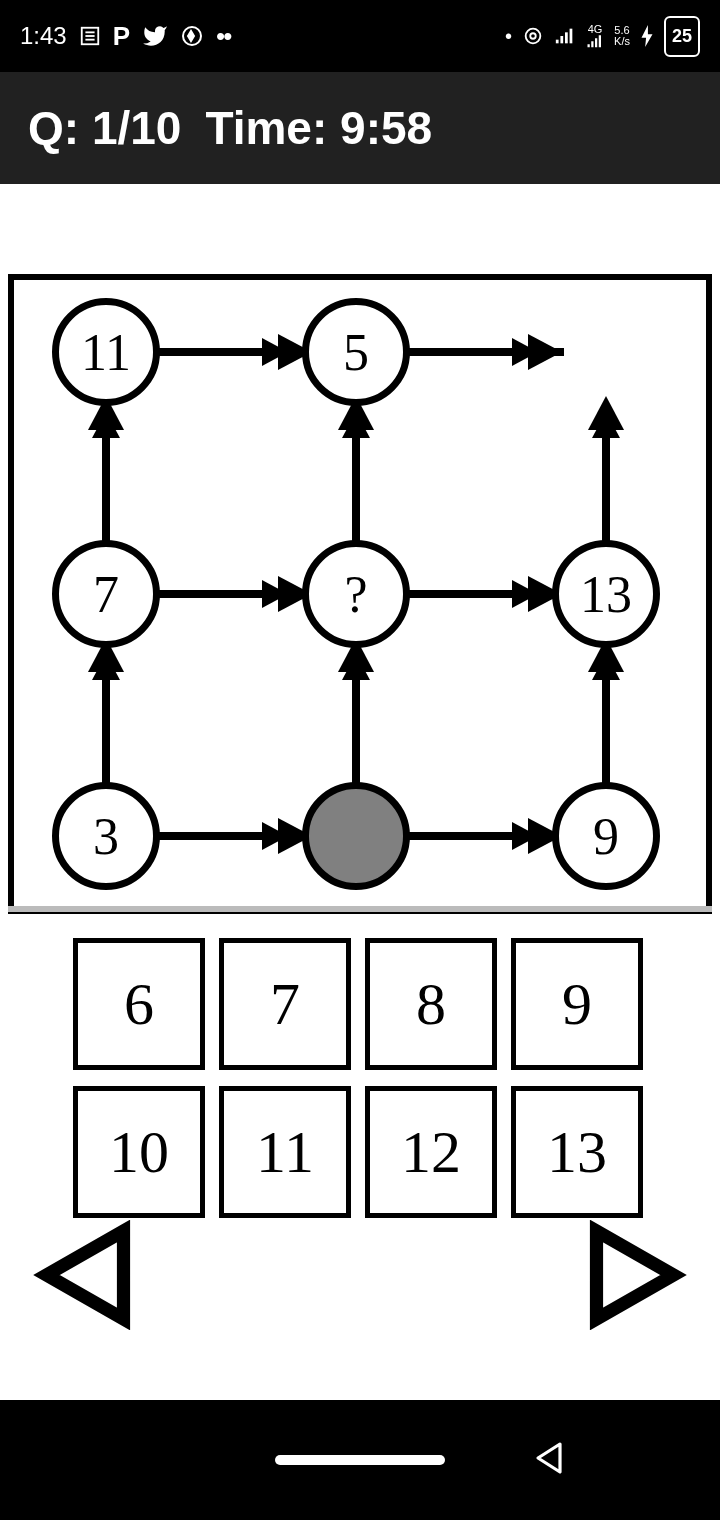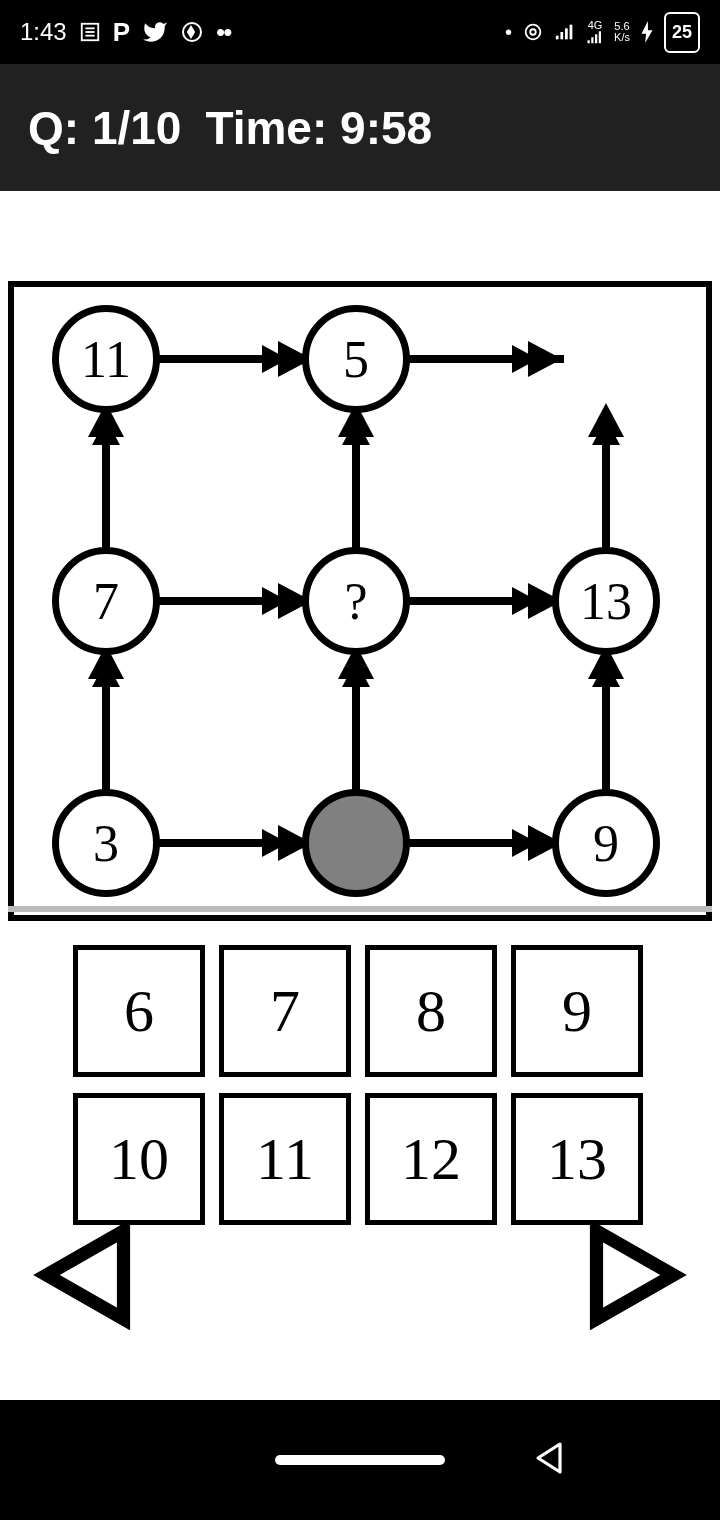--- a/index.html
+++ b/index.html
@@ -5,21 +5,21 @@
   * { box-sizing: border-box; margin: 0; padding: 0; }
   body {
     width: 720px;
     height: 1520px;
     background: #ffffff;
     font-family: Arial, sans-serif;
     position: relative;
     overflow: hidden;
   }
   .status-bar {
-    height: 64px;
+    height: 72px;
     background: #000;
     color: #fff;
     display: flex;
     align-items: center;
     justify-content: space-between;
     padding: 0 20px;
     font-size: 24px;
   }
   .status-left { display: flex; align-items: center; gap: 12px; }
   .status-right { display: flex; align-items: center; gap: 10px; }
@@ -29,21 +29,21 @@
   .battery {
     border: 2px solid #fff;
     border-radius: 6px;
     padding: 8px 6px;
     font-size: 18px;
     font-weight: bold;
   }
   .tiny-text { font-size: 11px; line-height: 11px; text-align: right; }
 
   .header {
-    height: 127px;
+    height: 112px;
     background: #212121;
     color: #fff;
     display: flex;
     align-items: center;
     padding: 0 28px;
     font-size: 46px;
     font-weight: bold;
   }
   .header span + span { margin-left: 24px; }
 

